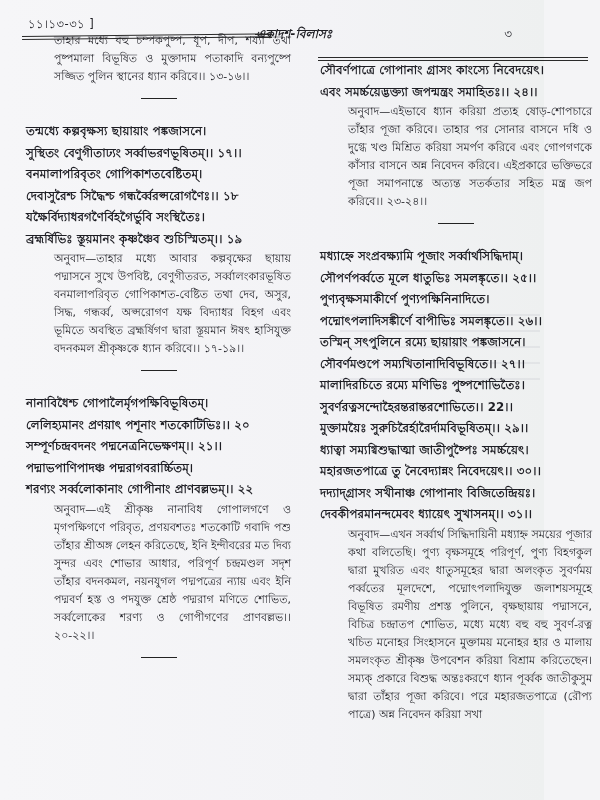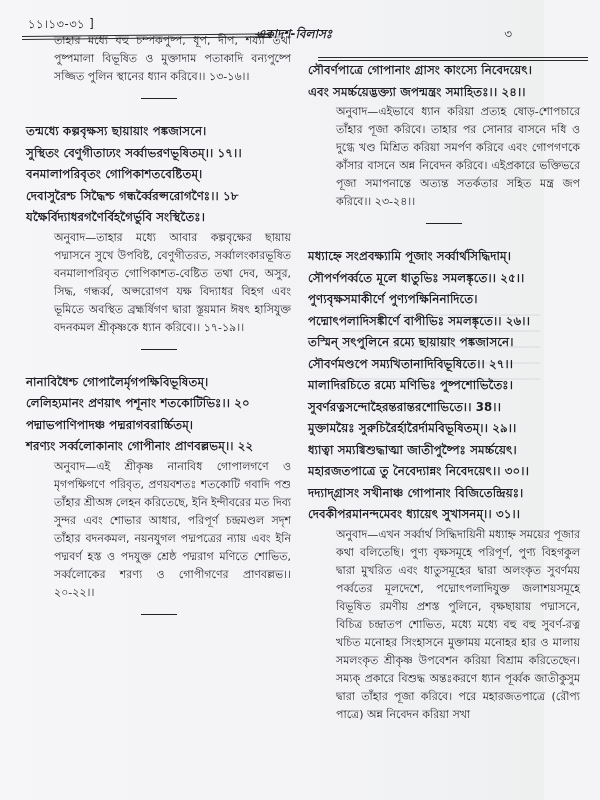--- a/index.html
+++ b/index.html
@@ -73,21 +73,21 @@
       position: absolute;
       font-size: 11.2px;
       line-height: 19.4px;
     }
     .col-left {
       left: 26px;
       top: 32px;
       width: 265px;
     }
     .col-right {
-      left: 308px;
+      left: 320px;
       top: 60px;
       width: 272px;
     }
     .verse {
       font-size: 11.8px;
       line-height: 21.5px;
       font-weight: bold;
       white-space: nowrap;
       letter-spacing: 0.1px;
     }
@@ -144,33 +144,35 @@
     </div>
 
     <div class="sep"></div>
 
     <div class="verse">
       <span class="line">তন্মধ্যে কল্পবৃক্ষস্য ছায়ায়াং পঙ্কজাসনে।</span>
       <span class="line">সুস্থিতং বেণুগীতাঢ্যং সর্ব্বাভরণভূষিতম্।। ১৭।।</span>
       <span class="line">বনমালাপরিবৃতং গোপিকাশতবেষ্টিতম্।</span>
       <span class="line">দেবাসুরৈশ্চ সিদ্ধৈশ্চ গন্ধর্ব্বৈরপ্সরোগণৈঃ।। ১৮</span>
       <span class="line">যক্ষৈর্বিদ্যাধরগণৈর্বিহগৈর্ভুবি সংস্থিতৈঃ।</span>
+      <span class="line">ব্রহ্মর্ষিভিঃ স্তূয়মানং কৃষ্ণঞ্চৈব শুচিস্মিতম্।। ১৯</span>
     </div>
 
     <div class="prose">
       <div class="lead">
         <span>অনুবাদ</span><span>—তাহার মধ্যে আবার কল্পবৃক্ষের ছায়ায় পদ্মাসনে সুখে উপবিষ্ট, বেণুগীতরত, সর্ব্বালংকারভূষিত বনমালাপরিবৃত গোপিকাশত-বেষ্টিত তথা দেব, অসুর, সিদ্ধ, গন্ধর্ব্ব, অপ্সরোগণ যক্ষ বিদ্যাধর বিহগ এবং ভূমিতে অবস্থিত ব্রহ্মর্ষিগণ দ্বারা স্তূয়মান ঈষৎ হাসিযুক্ত বদনকমল শ্রীকৃষ্ণকে ধ্যান করিবে।। ১৭-১৯।।</span>
       </div>
     </div>
 
     <div class="sep"></div>
 
     <div class="verse">
       <span class="line">নানাবিধৈশ্চ গোপালৈর্মৃগপক্ষিবিভূষিতম্।</span>
       <span class="line">লেলিহ্যমানং প্রণয়াৎ পশূনাং শতকোটিভিঃ।। ২০</span>
+      <span class="line">সম্পূর্ণচন্দ্রবদনং পদ্মনেত্রনিভেক্ষণম্।। ২১।।</span>
       <span class="line">পদ্মাভপাণিপাদঞ্চ পদ্মরাগবরার্চ্চিতম্।</span>
       <span class="line">শরণ্যং সর্ব্বলোকানাং গোপীনাং প্রাণবল্লভম্।। ২২</span>
     </div>
 
     <div class="prose">
       <div class="lead">
         <span>অনুবাদ</span><span>—এই শ্রীকৃষ্ণ নানাবিধ গোপালগণে ও মৃগপক্ষিগণে পরিবৃত, প্রণয়বশতঃ শতকোটি গবাদি পশু তাঁহার শ্রীঅঙ্গ লেহন করিতেছে, ইনি ইন্দীবরের মত দিব্য সুন্দর এবং শোভার আধার, পরিপূর্ণ চন্দ্রমণ্ডল সদৃশ তাঁহার বদনকমল, নয়নযুগল পদ্মপত্রের ন্যায় এবং ইনি পদ্মবর্ণ হস্ত ও পদযুক্ত শ্রেষ্ঠ পদ্মরাগ মণিতে শোভিত, সর্ব্বলোকের শরণ্য ও গোপীগণের প্রাণবল্লভ।। ২০-২২।।</span>
       </div>
     </div>
 
@@ -194,21 +196,21 @@
     <div class="sep"></div>
 
     <div class="verse">
       <span class="line">মধ্যাহ্নে সংপ্রবক্ষ্যামি পূজাং সর্ব্বার্থসিদ্ধিদাম্।</span>
       <span class="line">সৌপর্ণপর্ব্বতে মূলে ধাতুভিঃ সমলঙ্কৃতে।। ২৫।।</span>
       <span class="line">পুণ্যবৃক্ষসমাকীর্ণে পুণ্যপক্ষিনিনাদিতে।</span>
       <span class="line">পদ্মোৎপলাদিসঙ্কীর্ণে বাপীভিঃ সমলঙ্কৃতে।। ২৬।।</span>
       <span class="line">তস্মিন্ সৎপুলিনে রম্যে ছায়ায়াং পঙ্কজাসনে।</span>
       <span class="line">সৌবর্ণমণ্ডপে সম্যখিতানাদিবিভূষিতে।। ২৭।।</span>
       <span class="line">মালাদিরচিতে রম্যে মণিভিঃ পুষ্পশোভিতৈঃ।</span>
-      <span class="line">সুবর্ণরত্নসন্দোহৈরন্তরান্তরশোভিতে।। 38।।</span>
+      <span class="line">সুবর্ণরত্নসন্দোহৈরন্তরান্তরশোভিতে।। 22।।</span>
       <span class="line">মুক্তাময়ৈঃ সুরুচিরৈর্হারৈর্দামবিভূষিতম্।। ২৯।।</span>
       <span class="line">ধ্যাত্বা সম্যগ্বিশুদ্ধাত্মা জাতীপুষ্পৈঃ সমর্চ্চয়েৎ।</span>
       <span class="line">মহারজতপাত্রে তু নৈবেদ্যান্নং নিবেদয়েৎ।। ৩০।।</span>
       <span class="line">দদ্যাদ্গ্রাসং সখীনাঞ্চ গোপানাং বিজিতেন্দ্রিয়ঃ।</span>
       <span class="line">দেবকীপরমানন্দমেবং ধ্যায়েৎ সুখাসনম্।। ৩১।।</span>
     </div>
 
     <div class="prose">
       <div class="lead">
         <span>অনুবাদ</span><span>—এখন সর্ব্বার্থ সিদ্ধিদায়িনী মধ্যাহ্ন সময়ের পূজার কথা বলিতেছি। পুণ্য বৃক্ষসমূহে পরিপূর্ণ, পুণ্য বিহগকুল দ্বারা মুখরিত এবং ধাতুসমূহের দ্বারা অলংকৃত সুবর্ণময় পর্ব্বতের মূলদেশে, পদ্মোৎপলাদিযুক্ত জলাশয়সমূহে বিভূষিত রমণীয় প্রশস্ত পুলিনে, বৃক্ষছায়ায় পদ্মাসনে, বিচিত্র চন্দ্রাতপ শোভিত, মধ্যে মধ্যে বহু বহু সুবর্ণ-রত্ন খচিত মনোহর সিংহাসনে মুক্তাময় মনোহর হার ও মালায় সমলংকৃত শ্রীকৃষ্ণ উপবেশন করিয়া বিশ্রাম করিতেছেন। সম্যক্ প্রকারে বিশুদ্ধ অন্তঃকরণে ধ্যান পূর্ব্বক জাতীকুসুম দ্বারা তাঁহার পূজা করিবে। পরে মহারজতপাত্রে (রৌপ্য পাত্রে) অন্ন নিবেদন করিয়া সখা</span>

